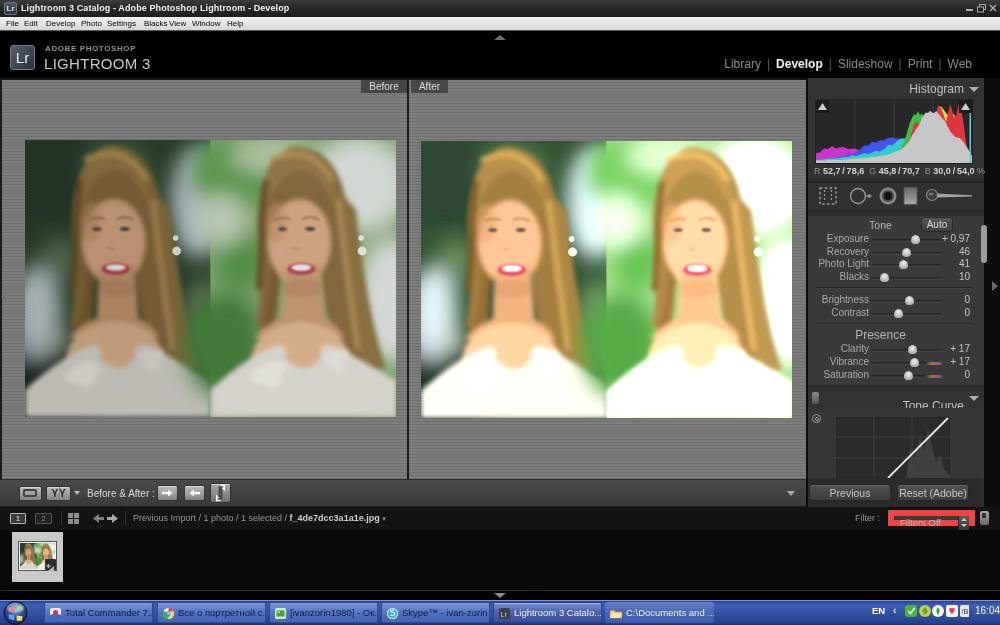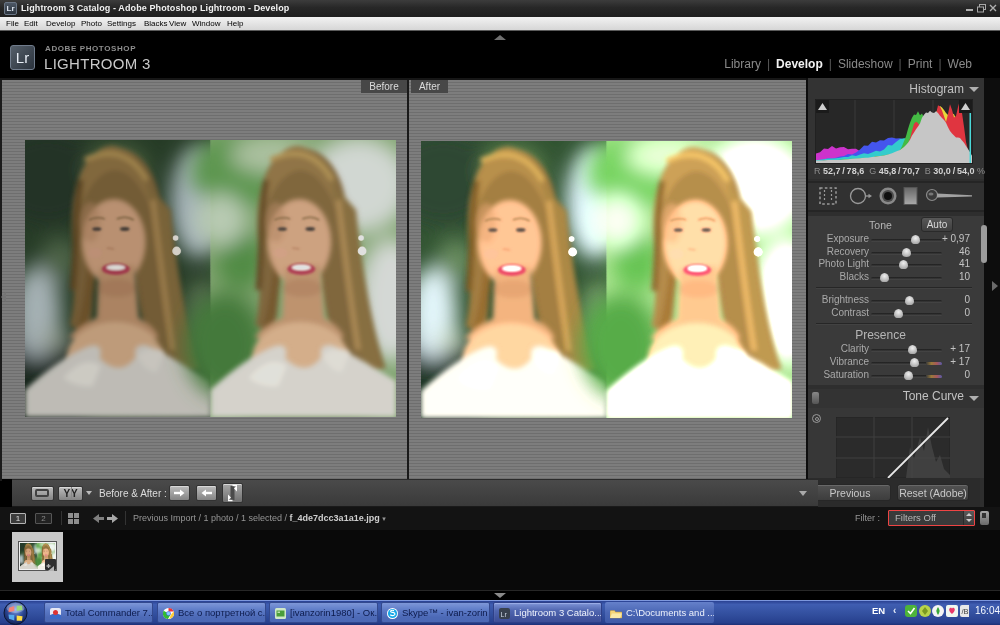--- a/index.html
+++ b/index.html
@@ -33,21 +33,21 @@
 .ptitle{color:#c2c2c2;font-size:12px}
 .slrow{position:absolute;left:0;width:176px;height:13px}
 .sllab{position:absolute;right:115px;top:0;color:#a9a9a9;font-size:10px;white-space:nowrap}
 .slval{position:absolute;right:14px;top:0;color:#c4c4c4;font-size:10px;white-space:nowrap}
 .sltrack{position:absolute;left:63px;top:6px;width:71px;height:3px;background:linear-gradient(#1d1d1d,#4a4a4a);border-radius:2px}
 .slthumb{position:absolute;top:-4px;width:9px;height:9px;background:radial-gradient(circle at 50% 35%,#efefef,#b9b9b9 60%,#8f8f8f);border-radius:50% 50% 50% 50%/60% 60% 40% 40%}
 .sep-line{position:absolute;left:8px;width:156px;height:1px;background:#262626;box-shadow:0 1px 0 #424242}
 .lrbtn{position:absolute;height:17px;background:linear-gradient(#525252,#3d3d3d);border:1px solid #272727;box-shadow:inset 0 1px 0 #686868;border-radius:3px;color:#c8c8c8;font-size:10.5px;text-align:center;line-height:16px}
 .rb{position:absolute;right:0;top:0;width:16px;height:3px;background:linear-gradient(90deg,#3a3a3a,#997a3a,#a8585a,#5a5aa8);border-radius:0 2px 2px 0}
 
-#toolbar{left:12px;top:479px;width:806px;height:28px;background:linear-gradient(#4a4a4a,#3a3a3a);border-top:1px solid #2a2a2a;border-bottom:1px solid #1a1a1a}
+#toolbar{left:0;top:479px;width:806px;height:28px;background:linear-gradient(#4a4a4a,#3a3a3a);border-top:1px solid #2a2a2a;border-bottom:1px solid #1a1a1a}
 .tbtn{position:absolute;background:linear-gradient(#bdbdbd,#848484);border-radius:2px;border:1px solid #333;box-shadow:inset 0 1px 0 #d8d8d8}
 
 #fshead{left:0;top:507px;width:1000px;height:23px;background:#131313}
 #fshead .t{color:#969696;font-size:9px}
 
 #fstrip{left:0;top:530px;width:1000px;height:61px;background:#090909;border-bottom:1px solid #262626}
 
 #taskbar{left:0;top:600px;width:1000px;height:25px;background:linear-gradient(#23398a,#3f5db1 18%,#33509f 55%,#27408e 90%,#1d3076)}
 #taskbar::before{content:"";position:absolute;left:0;top:0;width:1000px;height:1px;background:#7d97dd}
 .task{position:absolute;top:2px;height:21px;border-radius:2px;font-size:9.5px;color:#0d1b4c;line-height:21px;white-space:nowrap;overflow:hidden}
@@ -320,21 +320,21 @@
             <span class="sltrack">
               <span class="rb"></span>
               <span class="slthumb" style="left:33px"></span>
             </span>
             <span class="slval">0</span>
           </div>
   </div>
 
   <div class="sect" style="top:311px;height:19px;background:#333333">
     <div style="position:absolute;left:4px;top:3px;width:7px;height:12px;background:linear-gradient(#888,#555);border-radius:2px"></div>
-    <div class="ptitle" style="position:absolute;top:0;right:20px">Tone Curve</div>
+    <div class="ptitle" style="position:absolute;top:10px;right:20px">Tone Curve</div>
     <div class="tri-down" style="position:absolute;right:5px;top:7px;border-left-width:5px;border-right-width:5px;border-top-width:5px;border-top-color:#b0b0b0"></div>
   </div>
   <div class="sect" style="top:330px;height:70px;background:#373737">
     <div style="position:absolute;left:4px;top:6px;width:9px;height:9px;border:1.5px solid #9a9a9a;border-radius:50%"></div>
     <div style="position:absolute;left:6.5px;top:8.5px;width:4px;height:4px;border:1px solid #9a9a9a;border-radius:50%"></div>
     <svg style="position:absolute;left:28px;top:9px" width="114" height="61">
       <rect width="114" height="61" fill="#2b2b2b" stroke="#222"></rect>
       <line x1="38" y1="0" x2="38" y2="61" stroke="#414141"></line>
             <line x1="76" y1="0" x2="76" y2="61" stroke="#414141"></line>
       <line x1="0" y1="20" x2="114" y2="20" stroke="#414141"></line>
@@ -387,21 +387,21 @@
           <rect x="6" width="5" height="5"></rect>
           <rect y="6" width="5" height="5"></rect>
           <rect x="6" y="6" width="5" height="5"></rect>
         </g>
     <path d="M25,5.5 L31,1 L31,4 L36,4 L36,7 L31,7 L31,10 Z" fill="#7e7e7e"></path>
     <path d="M50,5.5 L44,1 L44,4 L39,4 L39,7 L44,7 L44,10 Z" fill="#a8a8a8"></path>
   </svg>
   <div style="position:absolute;left:125px;top:4px;width:1px;height:14px;background:#333"></div>
   <div class="t" style="position:absolute;left:133px;top:6px">Previous Import / 1 photo / 1 selected / <b style="color:#cfcfcf">f_4de7dcc3a1a1e.jpg</b>&nbsp;<span style="font-size:7px">▾</span></div>
   <div class="t" style="position:absolute;left:855px;top:6px">Filter&nbsp;:</div>
-  <div style="position:absolute;left:888px;top:3px;width:87px;height:16px;background:#3a3a3a;border:1px solid #ef4444;border-radius:1px">
+  <div style="position:absolute;left:888px;top:3px;width:87px;height:16px;background:#3a3a3a;border:6px solid #ef4444;border-radius:1px">
     <div style="position:absolute;left:6px;top:1px;color:#b8b8b8;font-size:9.5px">Filters Off</div>
     <div style="position:absolute;right:0;top:0;width:11px;height:14px;background:linear-gradient(#5a5a5a,#3a3a3a);border-left:1px solid #2a2a2a">
       <div class="tri-up" style="position:absolute;left:2px;top:2px;border-left-width:3px;border-right-width:3px;border-bottom-width:3px;border-bottom-color:#ccc"></div>
       <div class="tri-down" style="position:absolute;left:2px;top:8px;border-left-width:3px;border-right-width:3px;border-top-width:3px;border-top-color:#ccc"></div>
     </div>
   </div>
   <div style="position:absolute;left:980px;top:4px;width:9px;height:14px;background:linear-gradient(#a8a8a8,#6a6a6a);border-radius:2px">
         <div style="position:absolute;left:2px;top:2px;width:4px;height:5px;background:#333"></div>
       </div>
 </div>

